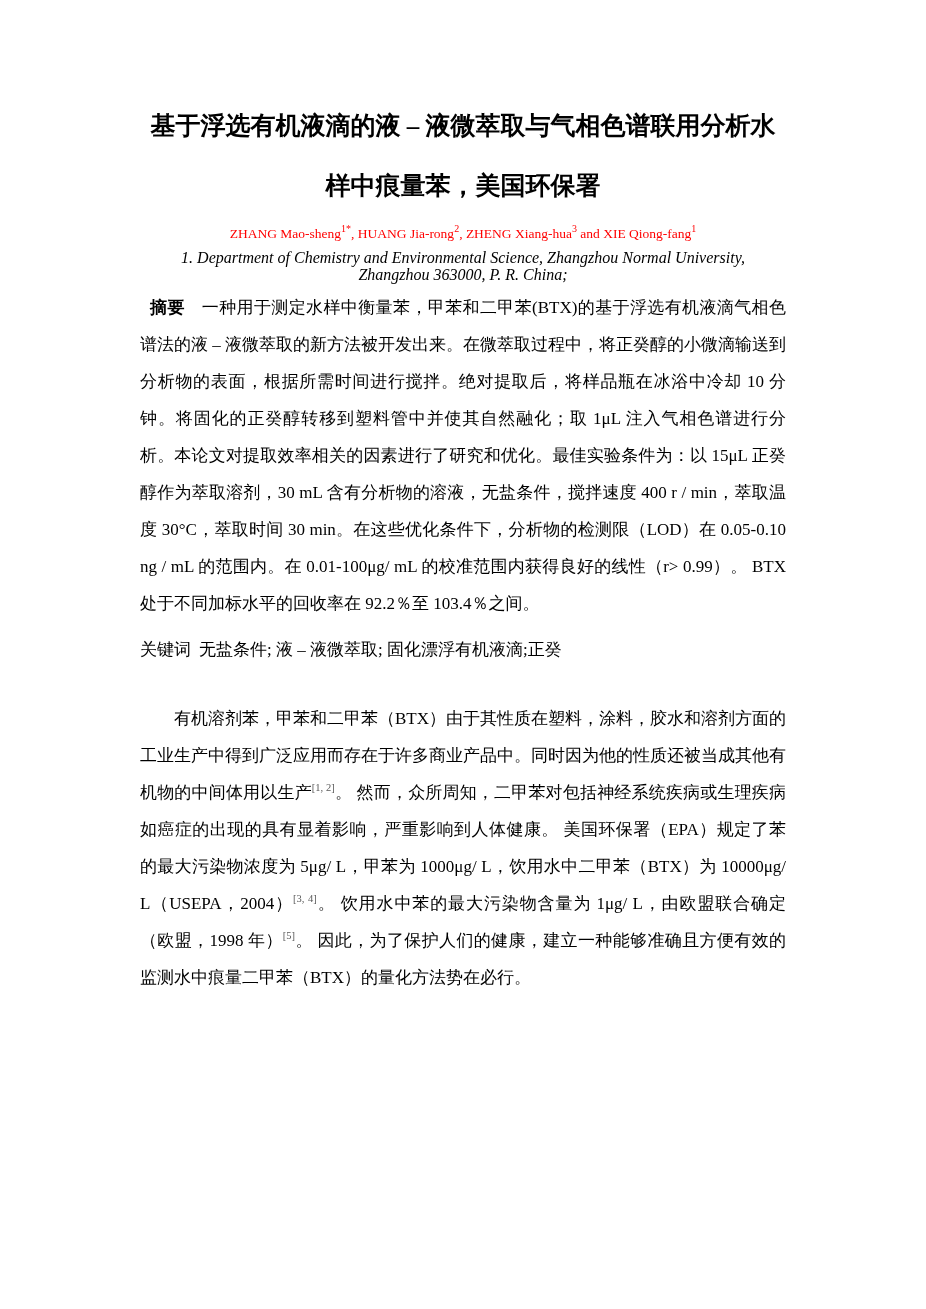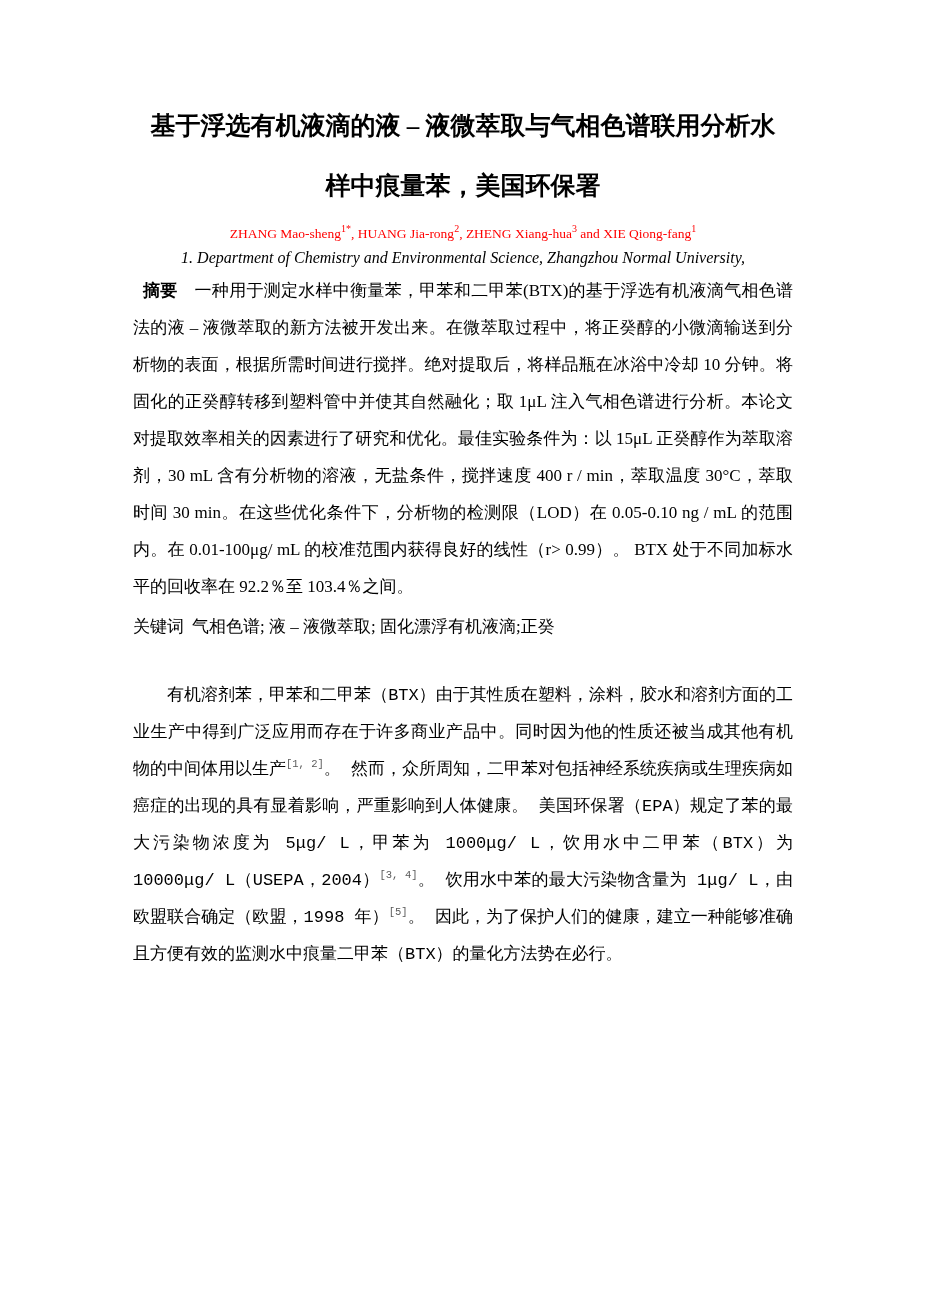--- a/index.html
+++ b/index.html
@@ -36,33 +36,33 @@
 
   .affiliations {
     margin-top: 5px;
     text-align: center;
     font-style: italic;
     font-size: 16px;
   }
   .aff-line { line-height: 17px; }
 
   .para {
-    margin: 2px;
+    margin: 9px;
     font-size: 17px;
     line-height: 37px;
     text-align: justify;
   }
   .abstract { margin-top: 6px; text-indent: 10px; }
   .abs-label { font-weight: 700; margin-right: 17px; }
 
   .keywords { margin-top: 3px; }
   .kw-label { font-weight: 400; margin-right: 8px; }
 
   .body-block { margin-top: 32px; }
-  .body-para { text-indent: 2em; font-family: Liberation Mono, monospace; }
+  .body-para { text-indent: 2em; }
 
   .ref {
     font-size: 10.5px;
     color: #595959;
     vertical-align: super;
     line-height: 0;
   }
 </style>
 </head>
 <body>
@@ -71,24 +71,25 @@
 
   <div class="title">
     <div class="title-line">基于浮选有机液滴的液 – 液微萃取与气相色谱联用分析水</div>
     <div class="title-line">样中痕量苯，美国环保署</div>
   </div>
 
   <div class="authors"><span>ZHANG Mao-sheng</span><sup class="asup">1*</sup><span>, </span><span>HUANG Jia-rong</span><sup class="asup">2</sup><span>, </span><span>ZHENG Xiang-hua</span><sup class="asup">3</sup><span> and </span><span>XIE Qiong-fang</span><sup class="asup">1</sup></div>
 
   <div class="affiliations">
     <div class="aff-line">1. Department of Chemistry and Environmental Science, Zhangzhou Normal University,</div>
+    <div class="aff-line">Zhangzhou 363000, P. R. China;</div>
   </div>
 
   <p class="para abstract"><span class="abs-label">摘要</span><span>一种用于测定水样中衡量苯，甲苯和二甲苯(BTX)的基于浮选有机液滴气相色谱法的液 – 液微萃取的新方法被开发出来。在微萃取过程中，将正癸醇的小微滴输送到分析物的表面，根据所需时间进行搅拌。绝对提取后，将样品瓶在冰浴中冷却 10 分钟。将固化的正癸醇转移到塑料管中并使其自然融化；取 1μL 注入气相色谱进行分析。本论文对提取效率相关的因素进行了研究和优化。最佳实验条件为：以 15μL 正癸醇作为萃取溶剂，30 mL 含有分析物的溶液，无盐条件，搅拌速度 400 r / min，萃取温度 30°C，萃取时间 30 min。在这些优化条件下，分析物的检测限（LOD）在 0.05-0.10 ng / mL 的范围内。在 0.01-100μg/ mL 的校准范围内获得良好的线性（r&gt; 0.99）。 BTX 处于不同加标水平的回收率在 92.2％至 103.4％之间。</span></p>
 
-  <p class="para keywords"><span class="kw-label">关键词</span><span>气相色谱; 液 – 液微萃取; 固化漂浮有机液滴;正癸</span></p>
+  <p class="para keywords"><span class="kw-label">关键词</span><span>无盐条件; 液 – 液微萃取; 固化漂浮有机液滴;正癸</span></p>
 
   <div class="body-block">
     <p class="para body-para"><span>有机溶剂苯，甲苯和二甲苯（BTX）由于其性质在塑料，涂料，胶水和溶剂方面的工业生产中得到广泛应用而存在于许多商业产品中。同时因为他的性质还被当成其他有机物的中间体用以生产</span><sup class="ref">[1, 2]</sup><span>。 然而，众所周知，二甲苯对包括神经系统疾病或生理疾病如癌症的出现的具有显着影响，严重影响到人体健康。 美国环保署（EPA）规定了苯的最大污染物浓度为 5μg/ L，甲苯为 1000μg/ L，饮用水中二甲苯（BTX）为 10000μg/ L（USEPA，2004）</span><sup class="ref">[3, 4]</sup><span>。 饮用水中苯的最大污染物含量为 1μg/ L，由欧盟联合确定（欧盟，1998 年）</span><sup class="ref">[5]</sup><span>。 因此，为了保护人们的健康，建立一种能够准确且方便有效的监测水中痕量二甲苯（BTX）的量化方法势在必行。</span></p>
 
   </div>
 
 </div>
 
 </body></html>

